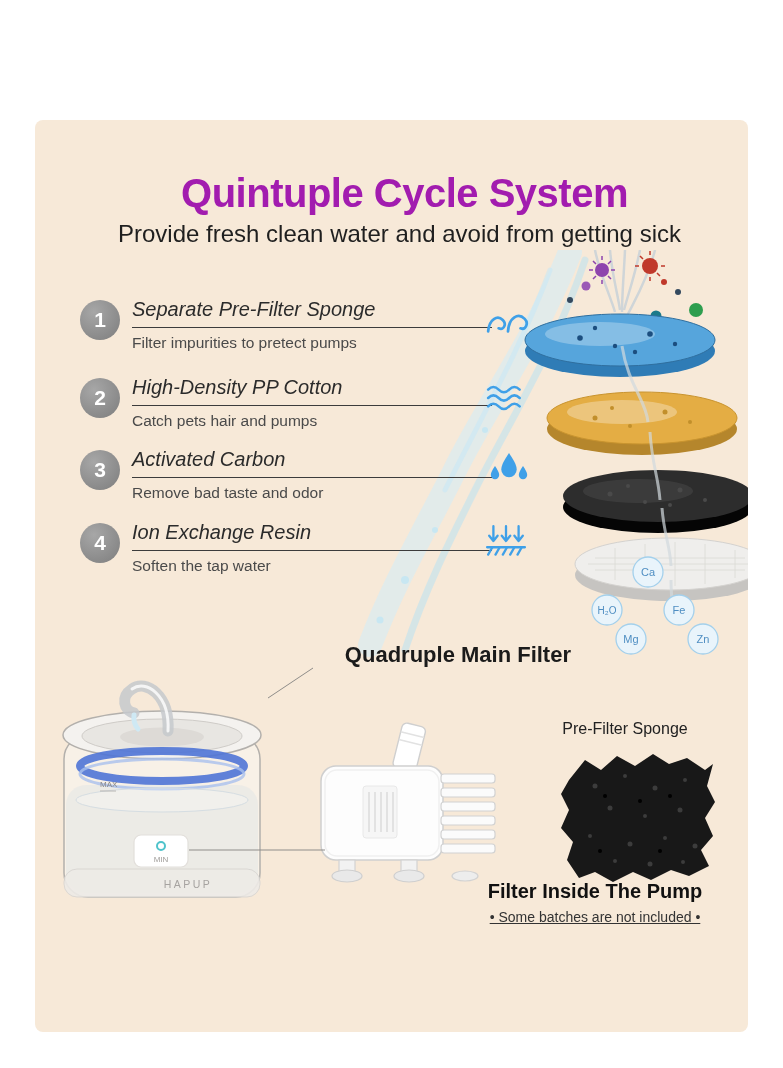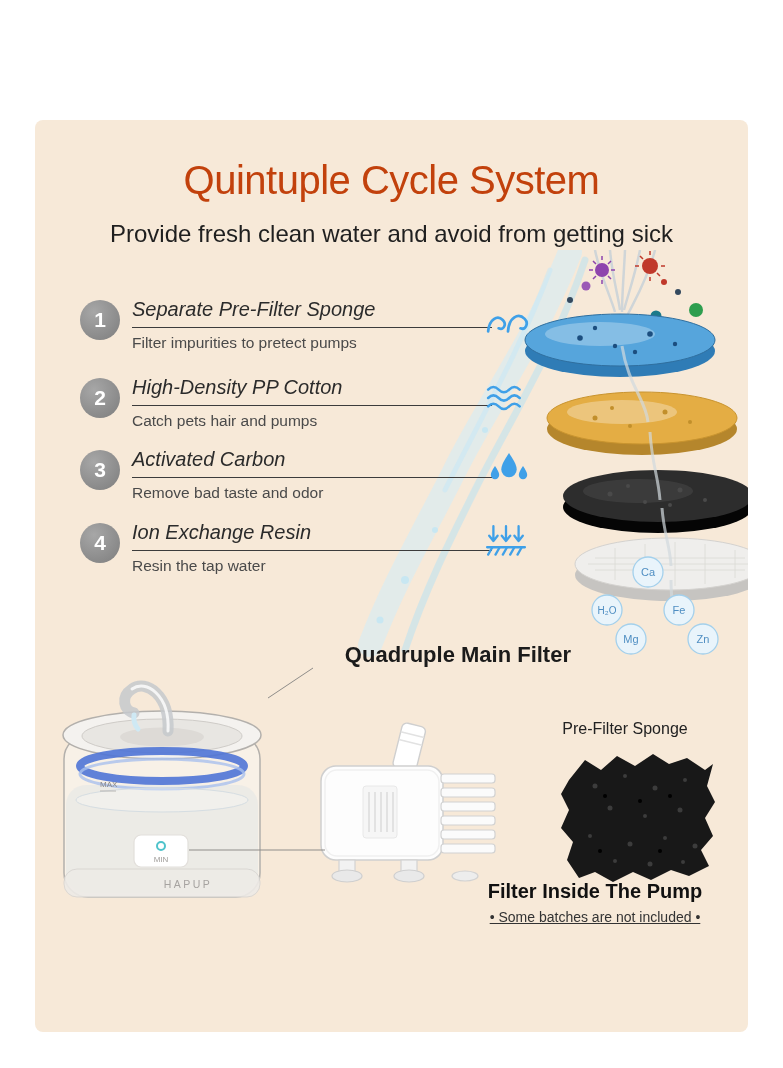--- a/index.html
+++ b/index.html
@@ -1,21 +1,21 @@
 <!DOCTYPE html>
 <html><head>
 <meta charset="utf-8">
 <style>
   html,body{margin:0;padding:0;background:#ffffff;}
   .page{position:relative;width:783px;height:1068px;margin:0 auto;background:#ffffff;overflow:hidden;
         font-family:"Liberation Sans","DejaVu Sans",sans-serif;color:#1c1c1c;}
   .panel{position:absolute;left:35px;top:120px;width:713px;height:912px;background:#f7e9d8;border-radius:8px;overflow:hidden;}
-  .title{position:absolute;top:38px;left:0;width:100%;text-align:center;margin:0;
-         font-size:40px;font-weight:400;letter-spacing:-0.5px;color:#c2410c;}
-  .subtitle{position:absolute;top:100px;left:0;width:100%;text-align:center;margin:0;
+  .title{position:absolute;top:38px;left:0;width:100%;text-align:center;margin:13px;
+         font-size:40px;font-weight:700;letter-spacing:-0.5px;color:#a21caf;}
+  .subtitle{position:absolute;top:100px;left:8px;width:100%;text-align:center;margin:0;
             font-size:24px;font-weight:400;color:#1f1f1f;}
   .decor{position:absolute;left:250px;top:130px;width:330px;height:430px;pointer-events:none;}
   .step{position:absolute;left:45px;display:flex;gap:12px;width:412px;}
   .step-num{width:40px;height:40px;margin-top:4px;border-radius:50%;flex:0 0 40px;
             background:radial-gradient(circle at 35% 30%, #a7a7a7, #7d7d7d);
             color:#ffffff;font-size:21px;font-weight:700;display:flex;align-items:center;justify-content:center;}
   .step-body{flex:1;padding-top:2px;}
   .step-title{font-size:20px;color:#2b2b2b;font-weight:500;font-style:italic;}
   .step-rule{height:1px;background:#3c3c3c;margin:6px 0 6px;width:100%;}
   .step-desc{font-size:15.5px;color:#4a4a4a;}
@@ -98,21 +98,21 @@
         <path transform="translate(8,22) scale(0.6)" d="M0,-10 C4,-4 7,1 7,5 A7,7 0 1 1 -7,5 C-7,1 -4,-4 0,-10 Z" fill="#3fa0e8"></path>
         <path transform="translate(36,22) scale(0.6)" d="M0,-10 C4,-4 7,1 7,5 A7,7 0 1 1 -7,5 C-7,1 -4,-4 0,-10 Z" fill="#3fa0e8"></path>
       </svg>
     </div>
 
     <div class="step" style="top:399px">
       <div class="step-num">4</div>
       <div class="step-body">
         <div class="step-title">Ion Exchange Resin</div>
         <div class="step-rule"></div>
-        <div class="step-desc">Resin the tap water</div>
+        <div class="step-desc">Soften the tap water</div>
       </div>
     </div>
     <div class="step-icon" style="left:450px;top:404px">
       <svg viewBox="0 0 40 34" width="42" height="36">
         <g fill="none" stroke="#3fa0e8" stroke-width="2.2" stroke-linecap="round" stroke-linejoin="round">
           <path d="M8,2 L8,15 M4,11 L8,16 L12,11"></path>
           <path d="M20,2 L20,15 M16,11 L20,16 L24,11"></path>
           <path d="M32,2 L32,15 M28,11 L32,16 L36,11"></path>
           <path d="M2,22 L38,22"></path>
           <path d="M7,22 l-4,7 M14,22 l-4,7 M21,22 l-4,7 M28,22 l-4,7 M35,22 l-4,7"></path>

